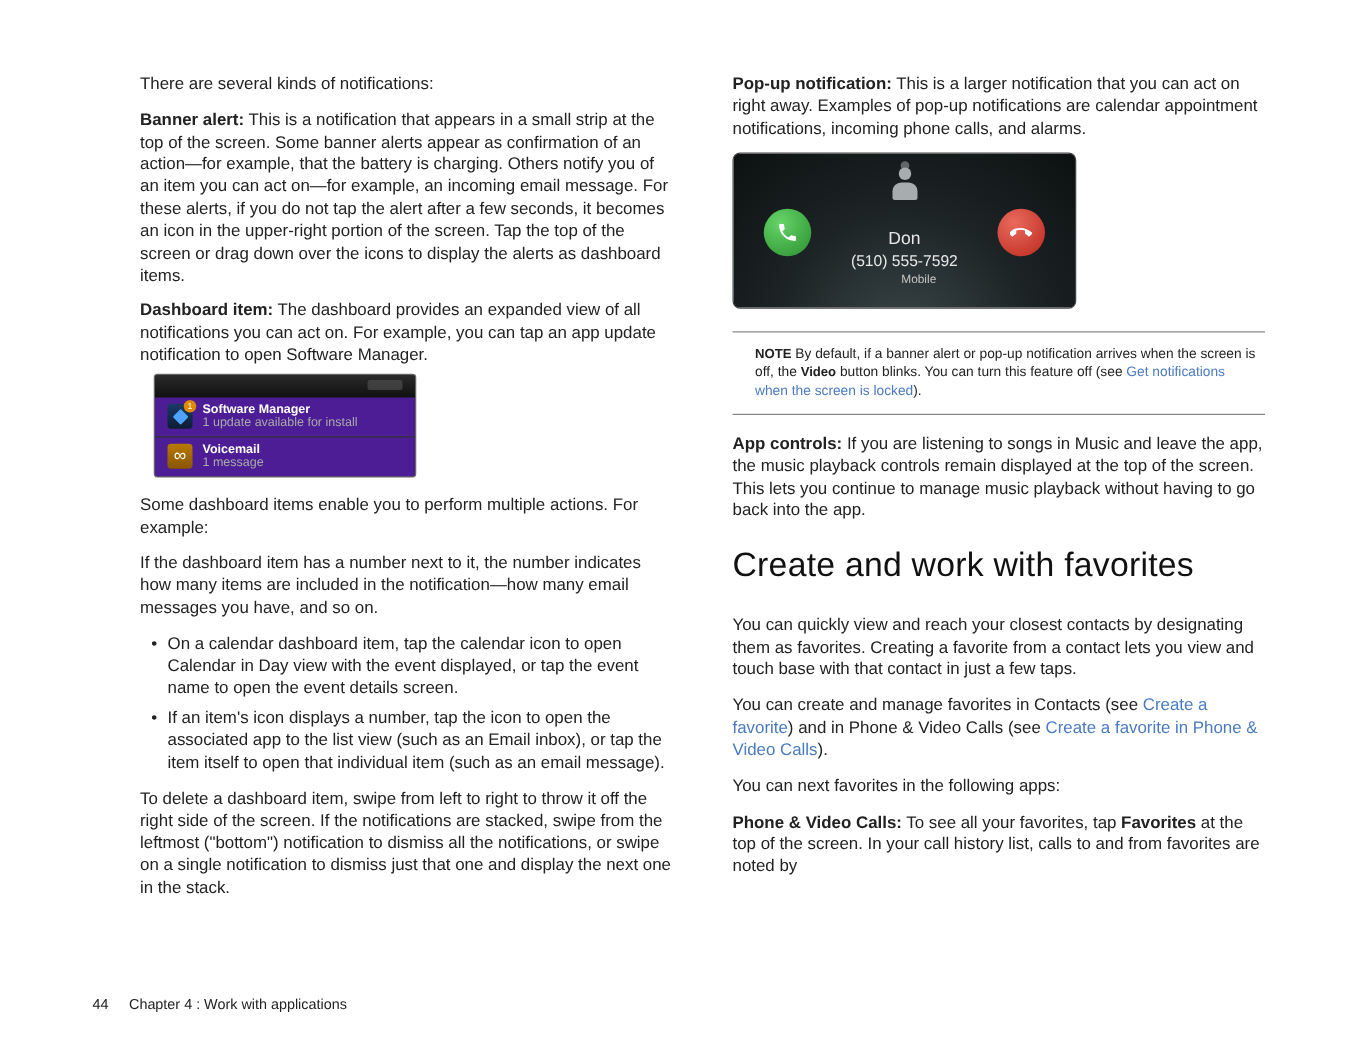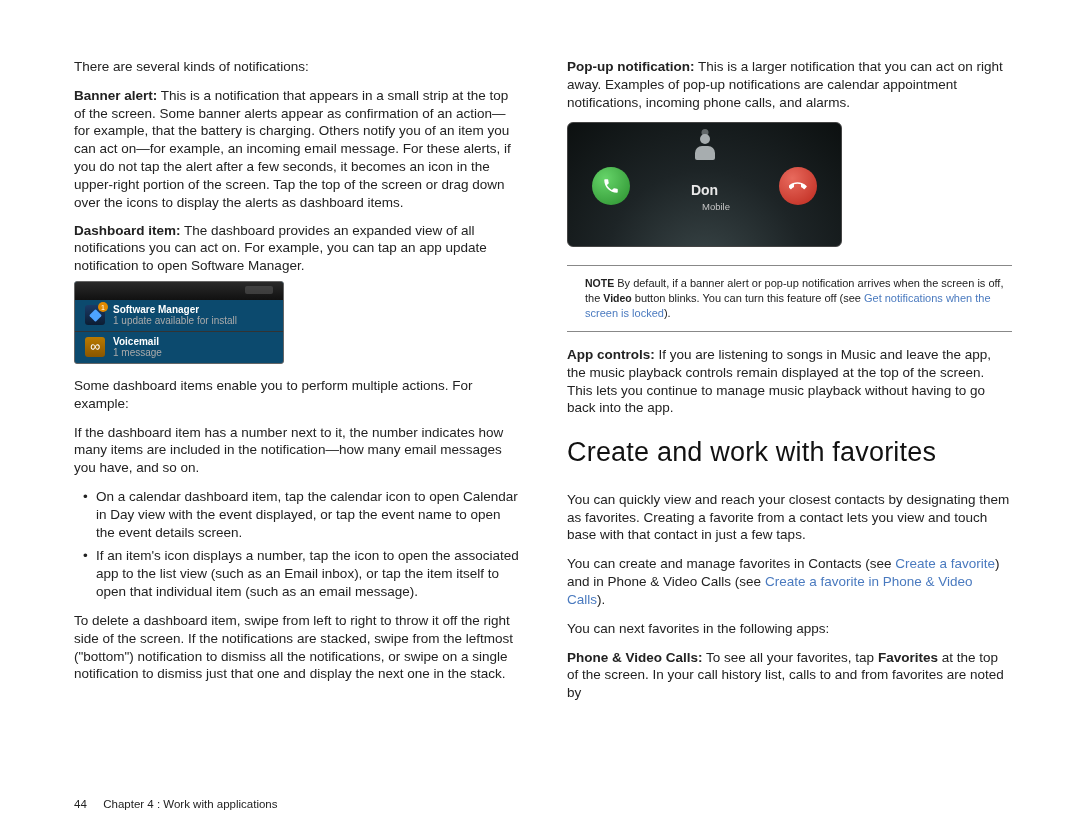--- a/index.html
+++ b/index.html
@@ -1,32 +1,32 @@
 <!DOCTYPE html>
 <html><head>
 <meta charset="utf-8">
 <style>
   * { box-sizing: border-box; margin: 0; padding: 0; }
   body { font-family: "Segoe UI", Futura, "Trebuchet MS", Arial, sans-serif; font-size: 13.5px; color: #222; background: #fff; }
-  .page { width: 1080px; height: 834px; position: relative; padding: 58px 68px 28px 74px; }
+  .page { width: 1080px; height: 834px; position: relative; padding: 58px 68px 28px 112px; }
   .columns { display: flex; gap: 48px; height: 718px; }
   .col { flex: 1; line-height: 1.32; }
   p { margin-bottom: 11px; }
   .tight { margin-bottom: 3px; }
   strong { font-weight: 600; }
   h2 { font-size: 27px; font-weight: 400; margin: 18px 0 20px 0; letter-spacing: 0.2px; color:#111; }
   ul { list-style: none; margin-left: 12px; margin-bottom: 11px; }
   ul li { position: relative; padding-left: 10px; margin-bottom: 6px; }
   ul li::before { content: "•"; position: absolute; left: -3px; top: 0; }
   .footer { position: absolute; left: 74px; bottom: 24px; font-size: 11.5px; }
   .footer .pg { display: inline-block; width: 26px; }
   a.link { color: #4a7abf; text-decoration: none; }
 
   
-  .dash-img { width: 210px; background: #0c4a6e; border-radius: 3px; overflow: hidden; margin: 6px 0 13px 0; border:1px solid #666; }
+  .dash-img { width: 210px; background: #4c1d95; border-radius: 3px; overflow: hidden; margin: 6px 0 13px 11px; border:1px solid #666; }
   .dash-top { height: 18px; background: linear-gradient(#2a2a2a,#111); position: relative; }
   .dash-top::after { content: ""; position: absolute; right: 10px; top: 4px; width: 28px; height: 8px; background: #555; border-radius: 2px; opacity:.6;}
   .dash-row { display: flex; align-items: center; gap: 8px; padding: 4px 10px; color: #ddd; }
   .dash-sep { border-top:1px solid #333; }
   .dash-row .ic { width: 20px; height: 20px; border-radius: 3px; display:flex; align-items:center; justify-content:center; font-size:14px; }
   .ic-soft { background: linear-gradient(#1b3a66,#0c1d33); position:relative; }
   .ic-soft::before{content:""; width:9px; height:9px; background:#4da3ff; border-radius:1px; transform:rotate(45deg);}
   .ic-vm { background: linear-gradient(#b97a00,#8a5600); color:#fff; }
   .ic-vm::before{content:"\221E"; position:relative; top:-1px;}
   .dash-text { font-size: 10px; line-height: 1.15; }
@@ -37,21 +37,21 @@
   
   .call-img { width: 275px; height: 125px; border-radius: 6px; overflow: hidden; margin: 9px 0 18px 0; position: relative; background: radial-gradient(circle at 50% 120%, #3a4648 0%, #1d2426 50%, #0c1010 100%); border:1px solid #444; }
   .call-circle { width: 38px; height: 38px; border-radius: 50%; position: absolute; display:flex; align-items:center; justify-content:center; top: 44px; }
   .call-green { left: 24px; background: radial-gradient(circle at 35% 30%, #66d469, #2a8f2e); }
   .call-red   { right: 24px; background: radial-gradient(circle at 35% 30%, #e86a5d, #bd281d); }
   .call-circle svg { width:18px; height:18px; }
   .call-person { position:absolute; left:50%; top:11px; transform:translateX(-50%); width:22px; height:26px; }
   .call-person .head { width:10px; height:10px; background:#a7adaf; border-radius:50%; margin:0 auto; }
   .call-person .body { width:20px; height:14px; background:#a7adaf; border-radius:7px 7px 2px 2px; margin:2px auto 0; }
   .call-info { position:absolute; left:0; right:0; top:58px; text-align:center; color:#e8e8e8; }
-  .call-info .nm { font-weight:700; font-size:14px; }
+  .call-info .nm { font-weight:400; font-size:14px; }
   .call-info .ph { font-size:12.5px; margin-top:1px; }
   .call-info .mo { font-size:9.5px; color:#c5c5c5; margin-top:1px;margin-left:23px; }
   .call-dot { position:absolute; top:6px; left:50%; transform:translateX(-50%); width:7px; height:7px; background:#aeb3b5; border-radius:50%; opacity:.5; }
 
   
   .note-wrap { border-top:1px solid #888; border-bottom:1px solid #888; padding:10px 6px 10px 18px; margin: 0 0 14px 0; }
   .note-wrap .nt { font-size:11px; line-height:1.35; }
   .note-wrap .nt strong { font-size:10.5px; }
   .note-wrap .nt a { color:#4a7abf; text-decoration:none; }
 </style>
@@ -124,20 +124,21 @@
               <path fill="#fff" d="M6.6 10.8c1.4 2.8 3.7 5 6.6 6.6l2.2-2.2c.3-.3.7-.4 1-.2 1.1.4 2.4.6 3.6.6.6 0 1 .4 1 1v3.4c0 .6-.4 1-1 1C10.6 21 3 13.4 3 4c0-.6.4-1 1-1h3.4c.6 0 1 .4 1 1 0 1.2.2 2.5.6 3.6.1.3 0 .7-.2 1l-2.2 2.2z"></path>
             </svg>
   </div>
   <div class="call-circle call-red">
     <svg viewBox="0 0 24 24">
               <path fill="#fff" d="M21 15.5c-1.2 0-2.5-.2-3.6-.6-.3-.1-.7 0-1 .2l-2.2 2.2c-2.8-1.4-5.1-3.7-6.6-6.6l2.2-2.2c.3-.3.4-.7.2-1-.4-1.1-.6-2.4-.6-3.6 0-.6-.4-1-1-1H5c-.6 0-1 .4-1 1 0 9.4 7.6 17 17 17 .6 0 1-.4 1-1v-3.4c0-.6-.4-1-1-1z" transform="rotate(135 12 12)"></path>
             </svg>
   </div>
   <div class="call-info">
     <div class="nm">Don</div>
+    <div class="ph">(510) 555-7592</div>
     <div class="mo">Mobile</div>
   </div>
 </div>
 
 <div class="note-wrap">
   <div class="nt">
     <strong>NOTE</strong>
     <span>  By default, if a banner alert or pop-up notification arrives when the screen is off, the </span>
     <strong>Video</strong>
     <span> button blinks. You can turn this feature off (see </span>

